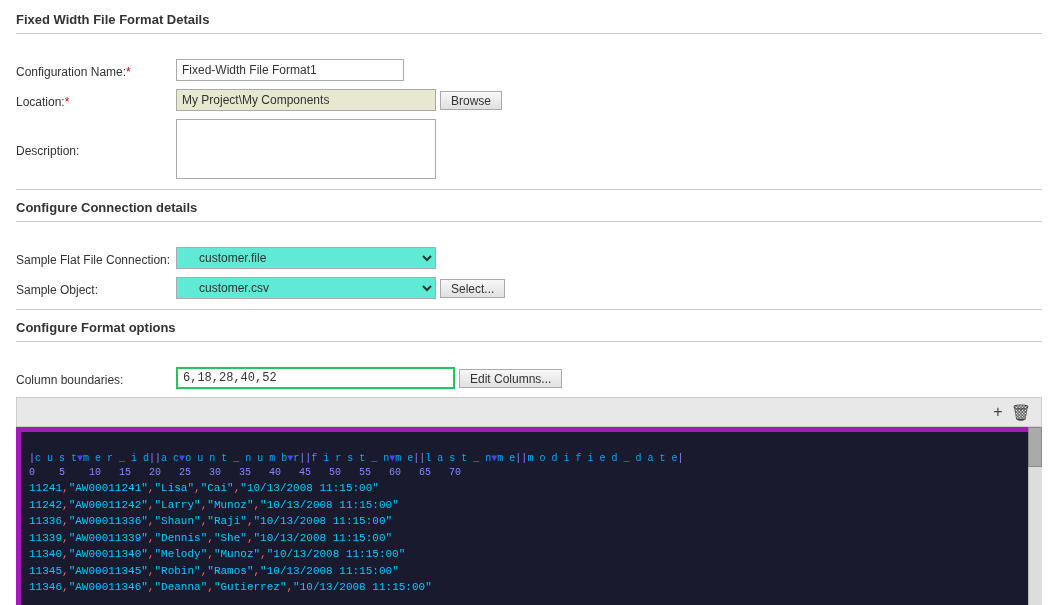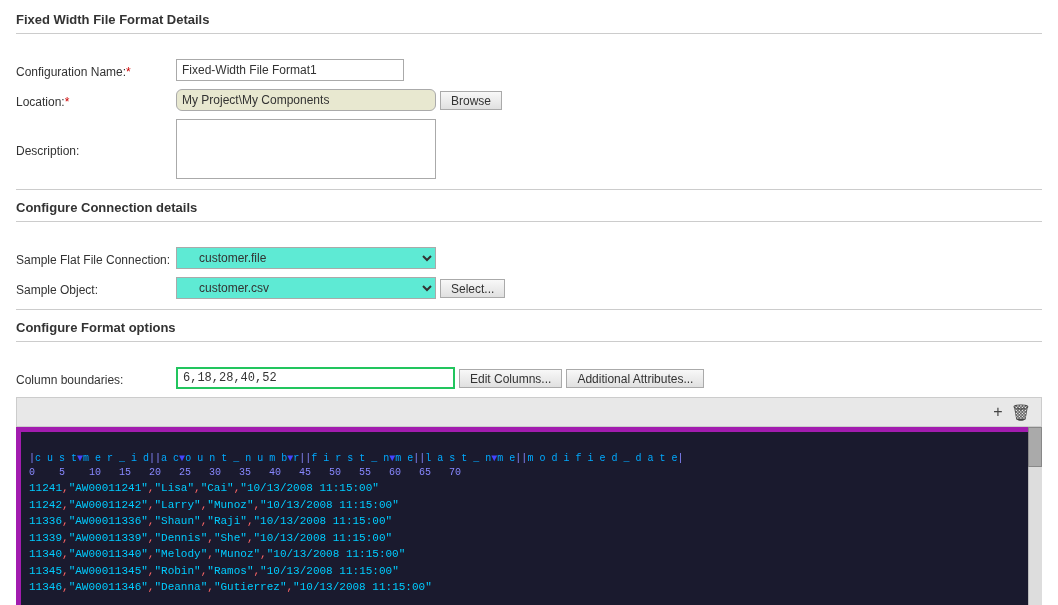--- a/index.html
+++ b/index.html
@@ -47,21 +47,20 @@
       background: #fff;
       color: #333;
       outline: none;
     }
     .input-text {
       width: 228px;
     }
     .input-location {
       width: 260px;
       background: #e8e8d0;
-      border-radius: 6px;
     }
     .input-description {
       width: 260px;
       height: 60px;
       resize: none;
       font-size: 12px;
       padding: 3px 5px;
       border: 1px solid #aaa;
       font-family: Arial, sans-serif;
     }
@@ -205,21 +204,20 @@
   </div>
 
   <div class="section-divider"></div>
 
   <div class="section-title">Configure Format options</div>
 
   <div class="form-row">
     <div class="form-label">Column boundaries:</div>
     <input class="form-control column-boundaries-input" type="text" value="6,18,28,40,52" style="">
     <button class="btn">Edit Columns...</button>
-    <button class="btn">Additional Attributes...</button>
   </div>
 
   <div class="toolbar-row">
     <button class="icon-btn">+</button>
     <button class="icon-btn">🗑</button>
   </div>
 
   <div class="viewer-wrapper">
     <div class="data-viewer">
       <div class="ruler-line" id="ruler-header"><span style="color:#8888ff">|</span><span style="color:#00aaff">c u s t</span><span style="color:#4444ff; font-weight:bold">▼</span><span style="color:#00aaff">m e r _ i d</span><span style="color:#8888ff">|</span><span style="color:#8888ff">|</span><span style="color:#00aaff">a c</span><span style="color:#4444ff; font-weight:bold">▼</span><span style="color:#00aaff">o u n t _ n u m b</span><span style="color:#4444ff; font-weight:bold">▼</span><span style="color:#00aaff">r</span><span style="color:#8888ff">|</span><span style="color:#8888ff">|</span><span style="color:#00aaff">f i r s t _ n</span><span style="color:#4444ff; font-weight:bold">▼</span><span style="color:#00aaff">m e</span><span style="color:#8888ff">|</span><span style="color:#8888ff">|</span><span style="color:#00aaff">l a s t _ n</span><span style="color:#4444ff; font-weight:bold">▼</span><span style="color:#00aaff">m e</span><span style="color:#8888ff">|</span><span style="color:#8888ff">|</span><span style="color:#00aaff">m o d i f i e d _ d a t e</span><span style="color:#8888ff">|</span></div>

